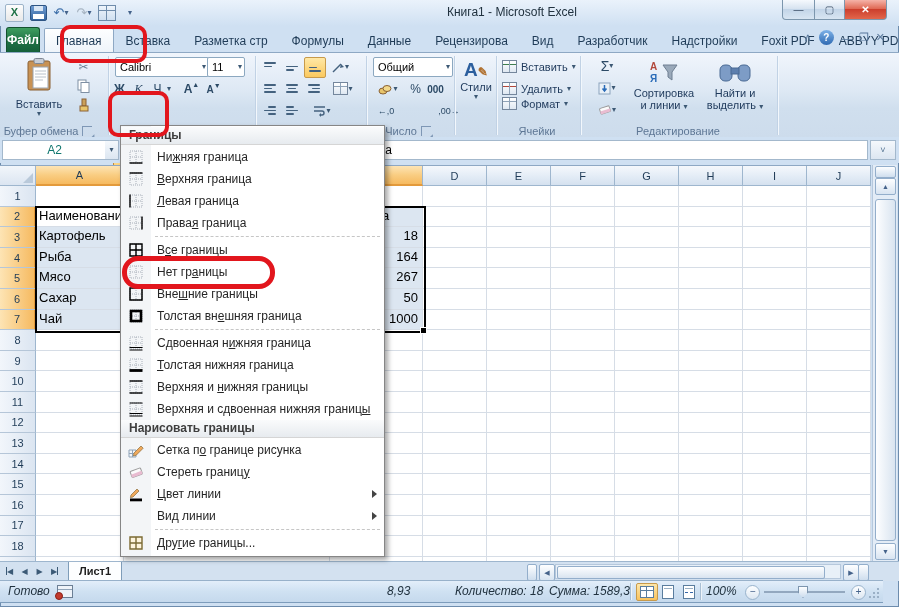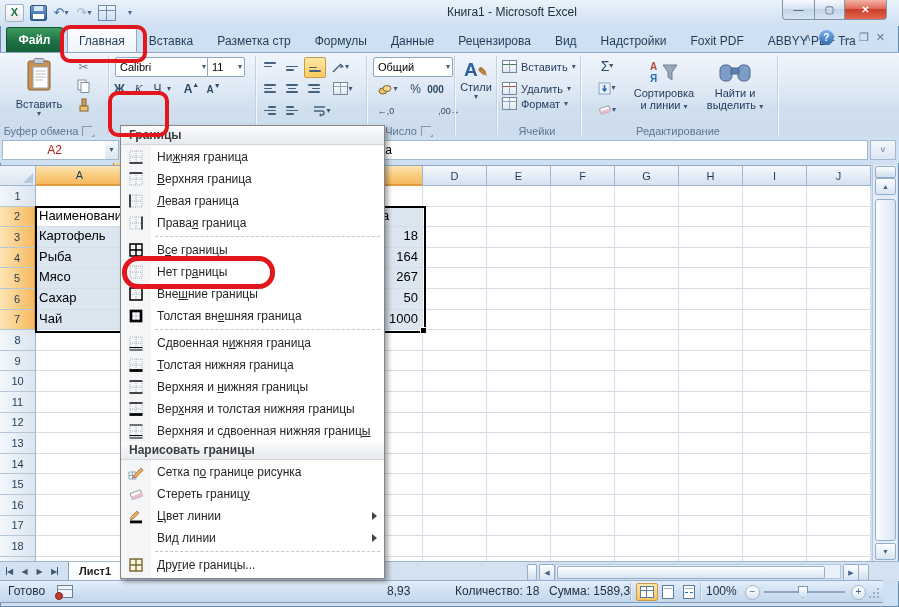--- a/index.html
+++ b/index.html
@@ -76,21 +76,21 @@
   .mini-grid{width:13px;height:11px;border:1px solid #74869c;background:
     linear-gradient(#fff,#dfe8f2);position:relative;flex:none;}
   .mini-grid:before{content:"";position:absolute;left:0;top:3px;right:0;border-top:1px solid #8fa3b8;}
   .mini-grid:after{content:"";position:absolute;left:6px;top:0;bottom:0;border-left:1px solid #8fa3b8;}
   .mg-ins:before{border-color:#3f7f4f;} .mg-del:before{border-color:#b2483c;}
   .twoline{position:absolute;text-align:center;font-size:11px;color:#1e395b;line-height:12px;}
 
   
   #fbar{position:absolute;left:0;top:137px;right:0;height:26px;background:#cfe0f2;}
   #namebox{position:absolute;left:2px;top:3px;width:103px;height:18px;background:#fff;border:1px solid #a3b8cc;
-    font-size:12px;display:flex;align-items:center;justify-content:center;color:#b91c1c;}
+    font-size:12px;display:flex;align-items:center;justify-content:center;color:#0f766e;}
   #nb-drop{position:absolute;left:105px;top:3px;width:14px;height:20px;background:linear-gradient(#f4f8fc,#dce6f1);
     border:1px solid #a3b8cc;border-left:none;display:flex;align-items:center;justify-content:center;box-sizing:border-box;}
   #ftext{position:absolute;left:120px;top:3px;right:31px;height:18px;background:#fff;border:1px solid #a3b8cc;
     font-size:12px;line-height:18px;white-space:nowrap;overflow:hidden;padding-left:146px;color:#000;}
   #fchev{position:absolute;right:3px;top:3px;width:26px;height:20px;background:linear-gradient(#f4f8fc,#dce6f1);
     border:1px solid #a3b8cc;display:flex;align-items:center;justify-content:center;color:#51708f;font-size:9px;box-sizing:border-box;}
 
   
   #grid{position:absolute;left:0;top:165px;width:871px;height:396px;background:#fff;overflow:hidden;border-top:1px solid #8ea8c4;}
   .ghead{display:flex;height:20px;}
@@ -130,21 +130,21 @@
   #hsplit1{position:absolute;left:527px;top:2px;width:8px;height:15px;background:linear-gradient(#fdfeff,#cfdeee);border:1px solid #93aecb;border-radius:2px;}
   #hleft{left:539px;} #hright{left:843px;}
   .hbtn{position:absolute;top:2px;width:14px;height:15px;background:linear-gradient(#fdfeff,#d8e4f1);border:1px solid #93aecb;border-radius:2px;
     color:#44628a;font-size:7px;display:flex;align-items:center;justify-content:center;}
   #htrack{position:absolute;left:555px;top:2px;width:286px;height:15px;background:#e8f0f8;border:1px solid #b6c8dc;box-sizing:border-box;}
   #hthumb{position:absolute;left:1px;top:1px;width:266px;height:11px;background:linear-gradient(#fdfeff,#d9e4f0);border:1px solid #93aecb;border-radius:2px;}
   #hsplit2{position:absolute;left:858px;top:2px;width:9px;height:15px;background:linear-gradient(#fdfeff,#cfdeee);border:1px solid #93aecb;border-radius:2px;}
 
   
   #statusbar{position:absolute;left:0;top:580px;right:16px;height:21px;
-    background:linear-gradient(#e3eefa,#cfe1f2 50%,#c5d9ed);border-top:1px solid #98b1ca;border-bottom:1px solid #7d9cbb;font-size:12px;color:#21323f;}
+    background:linear-gradient(#e3eefa,#cfe1f2 50%,#c5d9ed);border-top:1px solid #98b1ca;border-bottom:1px solid #7d9cbb;font-size:12px;color:#21323f;font-style:italic;}
   #macro-ic{position:absolute;left:57px;top:4px;width:14px;height:11px;border:1px solid #6b7f95;background:#eef3f9;}
   #macro-ic:before{content:"";position:absolute;left:0;top:3px;right:0;border-top:1px solid #8fa3b8;}
   #macro-ic:after{content:"";position:absolute;left:-3px;bottom:-3px;width:6px;height:6px;border-radius:50%;background:#c23b2e;border:1px solid #8d1f15;}
   .stxt{position:absolute;top:3px;}
   .ssep{position:absolute;top:2px;bottom:2px;width:1px;background:#a9bfd4;box-shadow:1px 0 0 #eef4fa;}
   .viewb{position:absolute;top:2px;width:20px;height:16px;border:1px solid transparent;border-radius:2px;display:flex;align-items:center;justify-content:center;}
   .viewb.on{background:linear-gradient(#fde7ab,#fac35d);border-color:#c79a4b;}
   .vgrid{width:12px;height:10px;border:1px solid #5a7d9e;background:#fff;position:relative;}
   .vgrid:before{content:"";position:absolute;left:0;top:3px;right:0;border-top:1px solid #5a7d9e;}
   .vgrid:after{content:"";position:absolute;left:5px;top:0;bottom:0;border-left:1px solid #5a7d9e;}
@@ -219,20 +219,21 @@
   <div id="tabrow">
     <div id="file-tab">Файл</div>
     <div id="tabs">
         <div class="tab active">Главная</div>
         <div class="tab">Вставка</div>
         <div class="tab">Разметка стр</div>
         <div class="tab">Формулы</div>
         <div class="tab">Данные</div>
         <div class="tab">Рецензирова</div>
         <div class="tab">Вид</div>
+        <div class="tab">Разработчик</div>
         <div class="tab">Надстройки</div>
         <div class="tab">Foxit PDF</div>
         <div class="tab">ABBYY PDF Tra</div>
       </div>
   </div>
   <div id="tabrow-right">
     <span class="tr-ic">∧</span>
     <div id="help-ic">?</div>
     <span class="tr-ic">—</span>
     <span class="tr-ic">❐</span>
@@ -842,25 +843,20 @@
             <path d="M2 2h12v12H2z M8 2v12 M2 8h12" fill="none" stroke="#a9b0ba" stroke-width="1" stroke-dasharray="1 1"></path>
             <line x1="1.5" y1="13.5" x2="14.5" y2="13.5" stroke="#000" stroke-width="2.8"></line>
           </svg></span><span><u>Т</u>олстая нижняя граница</span></div>
       <div class="mitem"><span class="mic"><svg width="16" height="16">
             <path d="M2 2h12v12H2z M8 2v12 M2 8h12" fill="none" stroke="#a9b0ba" stroke-width="1" stroke-dasharray="1 1"></path>
             <line x1="1.5" y1="2" x2="14.5" y2="2" stroke="#000" stroke-width="1.4"></line>
             <line x1="1.5" y1="14" x2="14.5" y2="14" stroke="#000" stroke-width="1.4"></line>
           </svg></span><span>Верхняя и <u>н</u>ижняя границы</span></div>
       <div class="mitem"><span class="mic"><svg width="16" height="16">
             <path d="M2 2h12v12H2z M8 2v12 M2 8h12" fill="none" stroke="#a9b0ba" stroke-width="1" stroke-dasharray="1 1"></path>
-            <line x1="1.5" y1="2" x2="14.5" y2="2" stroke="#000" stroke-width="1.4"></line>
-            <line x1="1.5" y1="13.5" x2="14.5" y2="13.5" stroke="#000" stroke-width="2.8"></line>
-          </svg></span><span>Вер<u>х</u>няя и толстая нижняя границы</span></div>
-      <div class="mitem"><span class="mic"><svg width="16" height="16">
-            <path d="M2 2h12v12H2z M8 2v12 M2 8h12" fill="none" stroke="#a9b0ba" stroke-width="1" stroke-dasharray="1 1"></path>
             <line x1="1.5" y1="2" x2="14.5" y2="2" stroke="#000" stroke-width="1"></line>
             <line x1="1.5" y1="12.5" x2="14.5" y2="12.5" stroke="#000" stroke-width="1"></line>
             <line x1="1.5" y1="15" x2="14.5" y2="15" stroke="#000" stroke-width="1"></line>
           </svg></span><span>Верхняя и сдвоенная нижняя границ<u>ы</u></span></div>
       <div class="mhead">Нарисовать границы</div>
       <div class="mitem"><span class="mic"><svg width="16" height="16">
             <path d="M1 8h7v7H1z M4.5 8v7 M1 11.5h7" fill="none" stroke="#8fa3b8"></path>
             <path d="M6 11l7-7 2.2 2.2-7 7L5.4 14z" fill="#f0a95b" stroke="#8a6d3b" stroke-width="0.7"></path>
           </svg></span><span>Сетка п<u>о</u> границе рисунка</span></div>
       <div class="mitem"><span class="mic"><svg width="16" height="16">

